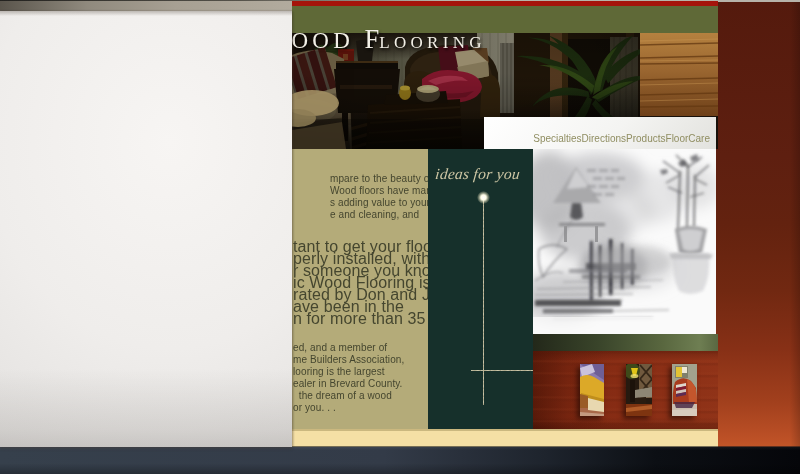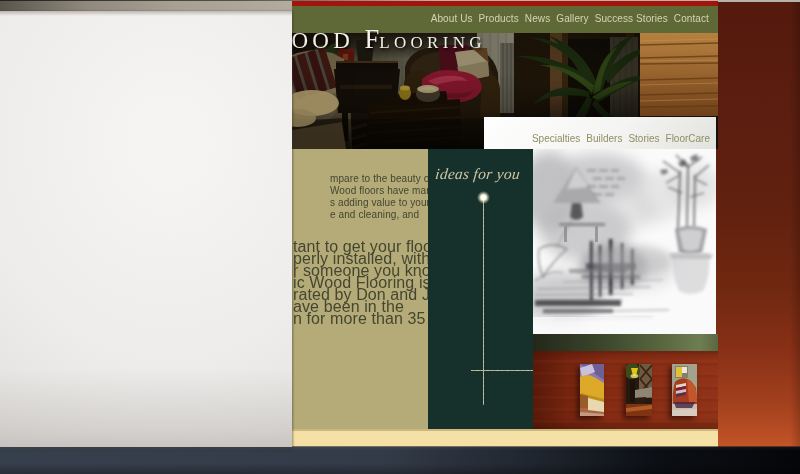--- a/index.html
+++ b/index.html
@@ -18,29 +18,20 @@
   <div class="abs" style="left:0;top:0;width:800px;height:1.5px;
     background:linear-gradient(to right,#23221f 0%,#55524a 30%,#b7b3aa 55%,#b7b3aa 100%);"></div>
 
   <div class="abs" style="left:0;top:1px;width:292px;height:10px;
     background:linear-gradient(to right,#5a554c 0%,#908a7e 30%,#a7a093 60%,#b2ab9e 100%);"></div>
 
   <div class="abs" style="left:292px;top:1px;width:426px;height:4.5px;background:#a5140b;"></div>
 
   <div class="abs" style="left:292px;top:5.5px;width:426px;height:27.5px;background:#5f6937;"></div>
 
-  <div class="abs" style="left:292px;top:13px;width:417px;height:13px;display:flex;justify-content:flex-end;gap:6px;
-    font-size:10px;color:#d6d3b2;letter-spacing:0.1px;">
-      <span>About Us</span>
-      <span>Products</span>
-      <span>News</span>
-      <span>Gallery</span>
-      <span>Success Stories</span>
-      <span>Contact</span>
-    </div>
 
   <svg class="abs" style="left:292px;top:33px;" width="426" height="116" viewBox="0 0 426 116">
     <defs>
       <linearGradient id="wallg" x1="0" y1="0" x2="1" y2="0">
         <stop offset="0" stop-color="#4a4a3a"></stop>
           <stop offset="0.55" stop-color="#7a7966"></stop>
           <stop offset="1" stop-color="#a09d8c"></stop>
       </linearGradient>
       <linearGradient id="woodg" x1="0" y1="0" x2="0" y2="1">
         <stop offset="0" stop-color="#b5813f"></stop>
@@ -238,40 +229,46 @@
     <path d="M0 97 L50 89 L54 116 L0 116 Z" fill="#3c3220" opacity="0.9"></path>
   </svg>
 
   <div class="abs" style="left:267px;top:23.5px;width:300px;font-family:'Liberation Serif',serif;color:#f3f0e7;
     text-shadow:1px 2px 3px rgba(0,0,0,0.75);white-space:nowrap;">
     <span style="font-size:26px;">W</span><span style="font-size:23px;letter-spacing:4.2px;font-family:Liberation Serif, serif;">OOD</span><span style="font-size:26.5px;margin-left:10.5px;">F</span><span style="font-size:17px;letter-spacing:4.3px;">LOORING</span>
   </div>
 
   <div class="abs" style="left:484px;top:117px;width:232px;height:33px;
     background:linear-gradient(135deg,#ffffff 0%,#f4f4f2 55%,#e2e2de 100%);"></div>
-  <div class="abs" style="left:484px;top:133px;width:226px;display:flex;justify-content:flex-end;gap:6px;
+  <div class="abs" style="left:484px;top:133px;width:226px;display:flex;justify-content:flex-end;
     font-size:10px;color:#908e62;">
       <span>Specialties</span>
-      <span>Builders</span>
-      <span>Stories</span>
+      <span>Directions</span>
+      <span>Products</span>
       <span>FloorCare</span>
     </div>
 
   <div class="abs" style="left:292px;top:149px;width:136px;height:280px;background:#b4ab79;"></div>
   <div class="abs" style="left:293px;top:173px;font-size:10px;line-height:12px;color:#45462f;letter-spacing:0.1px;white-space:pre;margin-left:37px;">mpare to the beauty of
 Wood floors have many
 s adding value to your
 e and cleaning, and</div>
   <div class="abs" style="left:293px;top:241px;font-size:16px;line-height:12px;color:#45462f;letter-spacing:0.1px;white-space:pre;">tant to get your flooring
 perly installed, within
 r someone you know
 ic Wood Flooring is
 rated by Don and Julie
 ave been in the
 n for more than 35</div>
+  <div class="abs" style="left:293px;top:342px;font-size:10px;line-height:12px;color:#45462f;letter-spacing:0.1px;white-space:pre;">ed, and a member of
+me Builders Association,
+looring is the largest
+ealer in Brevard County.
+  the dream of a wood
+or you. . .</div>
 
   <div class="abs" style="left:428px;top:149px;width:105px;height:280px;background:#16302b;"></div>
 
   <svg class="abs" style="left:428px;top:149px;" width="105" height="45" viewBox="0 0 105 45">
     <text x="10" textLength="85" font-family="Liberation Serif,serif" font-style="italic" font-size="15.5" fill="#cfc8a6" transform="skewX(-6)" letter-spacing="0.6" y="30.5">ideas for you</text>
   </svg>
 
   <div class="abs" style="left:483px;top:197px;width:1.2px;height:208px;opacity:0.95;
     background:repeating-linear-gradient(to bottom,#cfc8ab 0px,#b5ae8e 3px,#d8d2b5 5px,#a89f80 8px);"></div>
   <div class="abs" style="left:477px;top:191px;width:13px;height:13px;border-radius:50%;

